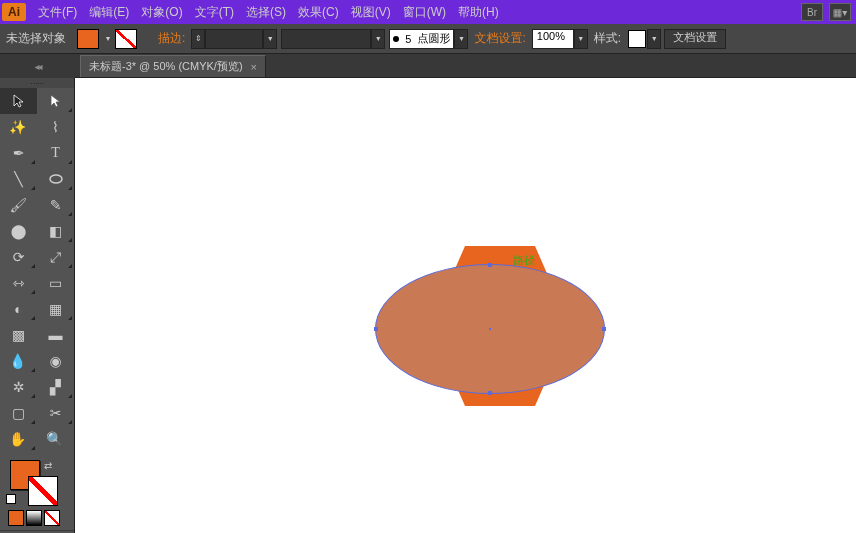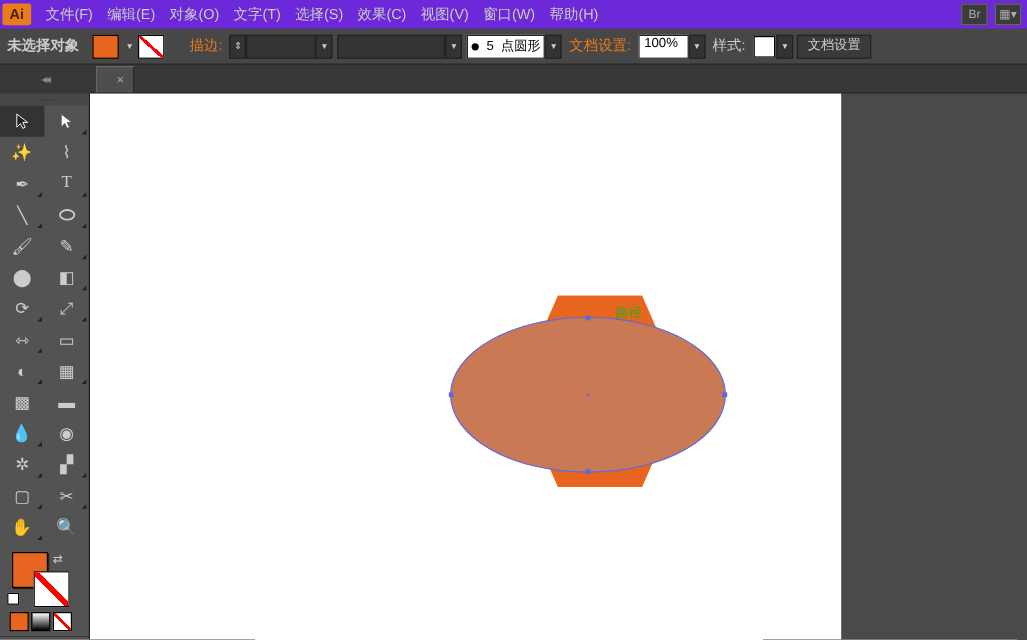--- a/index.html
+++ b/index.html
@@ -25,21 +25,21 @@
   .dot{width:6px;height:6px;background:#000;border-radius:50%;margin:0 3px;}
   .btn-long{ background:#3a3a3a; border:1px solid #222; height:20px; color:#ccc; font-size:11px; padding:0 8px; margin:12px 3px;}
 
   .tabbar { background:#383838; height:24px; display:flex; align-items:flex-end; padding-left:80px; border-bottom:1px solid #222;}
   .left-gutter-top{ position:absolute; left:0; top:54px; width:75px; height:24px; background:#383838; display:flex;align-items:center;justify-content:center;}
   .left-gutter-top::after{content:"◂◂"; color:#888; font-size:10px; letter-spacing:-2px;}
   .doc-tab { background:#4e4e4e; color:#ccc; font-size:11px; height:22px; display:flex; align-items:center; padding:0 8px; border-top:1px solid #666; border-left:1px solid #666; border-right:1px solid #222;}
   .doc-tab .x{ margin-left:8px; color:#aaa; font-size:11px;}
 
   .workspace{ position:absolute; left:75px; top:78px; right:0; bottom:0; background:#4a4a4a;}
-  .canvas{ position:absolute; left:0; top:0; width:626px; height:455px; background:#ffffff;}
+  .canvas{ position:absolute; left:0; top:0; width:781px; height:455px; background:#ffffff;}
 
   .hexagon{ position:absolute; left:355px; top:168px; width:140px; height:160px; background:#e8651f; clip-path: polygon(25% 0%, 75% 0%, 100% 50%, 75% 100%, 25% 100%, 0% 50%);}
   .ellipse{ position:absolute; left:300px; top:186px; width:230px; height:130px; border-radius:50%; background:#c97a55; border:1px solid #5b6bdc;}
   .sel-handle{position:absolute;width:4px;height:4px;background:#5b6bdc;}
   .path-label{position:absolute; left:438px; top:175px; font-size:11px; color:#26b01a;}
 
   .toolbox{ position:absolute; left:0; top:78px; width:75px; bottom:0; background:#535353; border-right:1px solid #222;}
   .tool-grip{height:10px; background:#474747; display:flex;align-items:center;justify-content:center;}
   .tool-grip::after{content:"⋯⋯"; color:#222; font-size:8px; letter-spacing:-1px;}
   .tool-grid{ display:grid; grid-template-columns:1fr 1fr;}
@@ -78,21 +78,21 @@
   <div class="menu-item">效果(C)</div>
   <div class="menu-item">视图(V)</div>
   <div class="menu-item">窗口(W)</div>
   <div class="menu-item">帮助(H)</div>
   <div class="menu-spacer"></div>
   <div class="menu-btn">Br</div>
   <div class="menu-btn">▦▾</div>
 </div>
 
 <div class="controlbar">
-  <span style="margin-right:10px;font-weight:bold;">未选择对象</span>
+  <span style="margin-right:10px;">未选择对象</span>
   <div class="swatch-wrap">
     <div class="swatch drop" style="background:#e8651f;"></div>
   </div>
   <div class="swatch-wrap">
     <div class="none-box drop"></div>
   </div>
   <span class="label-orange">描边:</span>
   <div class="ctrl-drop">⇕</div>
   <div class="ctrl-input" style="width:58px;"></div>
   <div class="ctrl-drop">▾</div>
@@ -109,20 +109,21 @@
   <div class="ctrl-drop">▾</div>
   <span style="margin:0 6px;color:#ccc;">样式:</span>
   <div class="swatch" style="background:#fff;width:18px;height:18px;"></div>
   <div class="ctrl-drop">▾</div>
   <div class="btn-long">文档设置</div>
 </div>
 
 <div class="left-gutter-top"></div>
 <div class="tabbar">
   <div class="doc-tab">
+    <span>未标题-3* @ 50% (CMYK/预览)</span>
     <span class="x">×</span>
   </div>
 </div>
 
 <div class="toolbox">
   <div class="tool-grip"></div>
   <div class="tool-grid">
     <div class="tool sel">
         <svg viewBox="0 0 16 16">
           <path d="M3 2 L3 13 L6 10 L8 14 L10 13 L8 9 L12 9 Z" fill="#222" stroke="#fff" stroke-width="0.8"></path>

